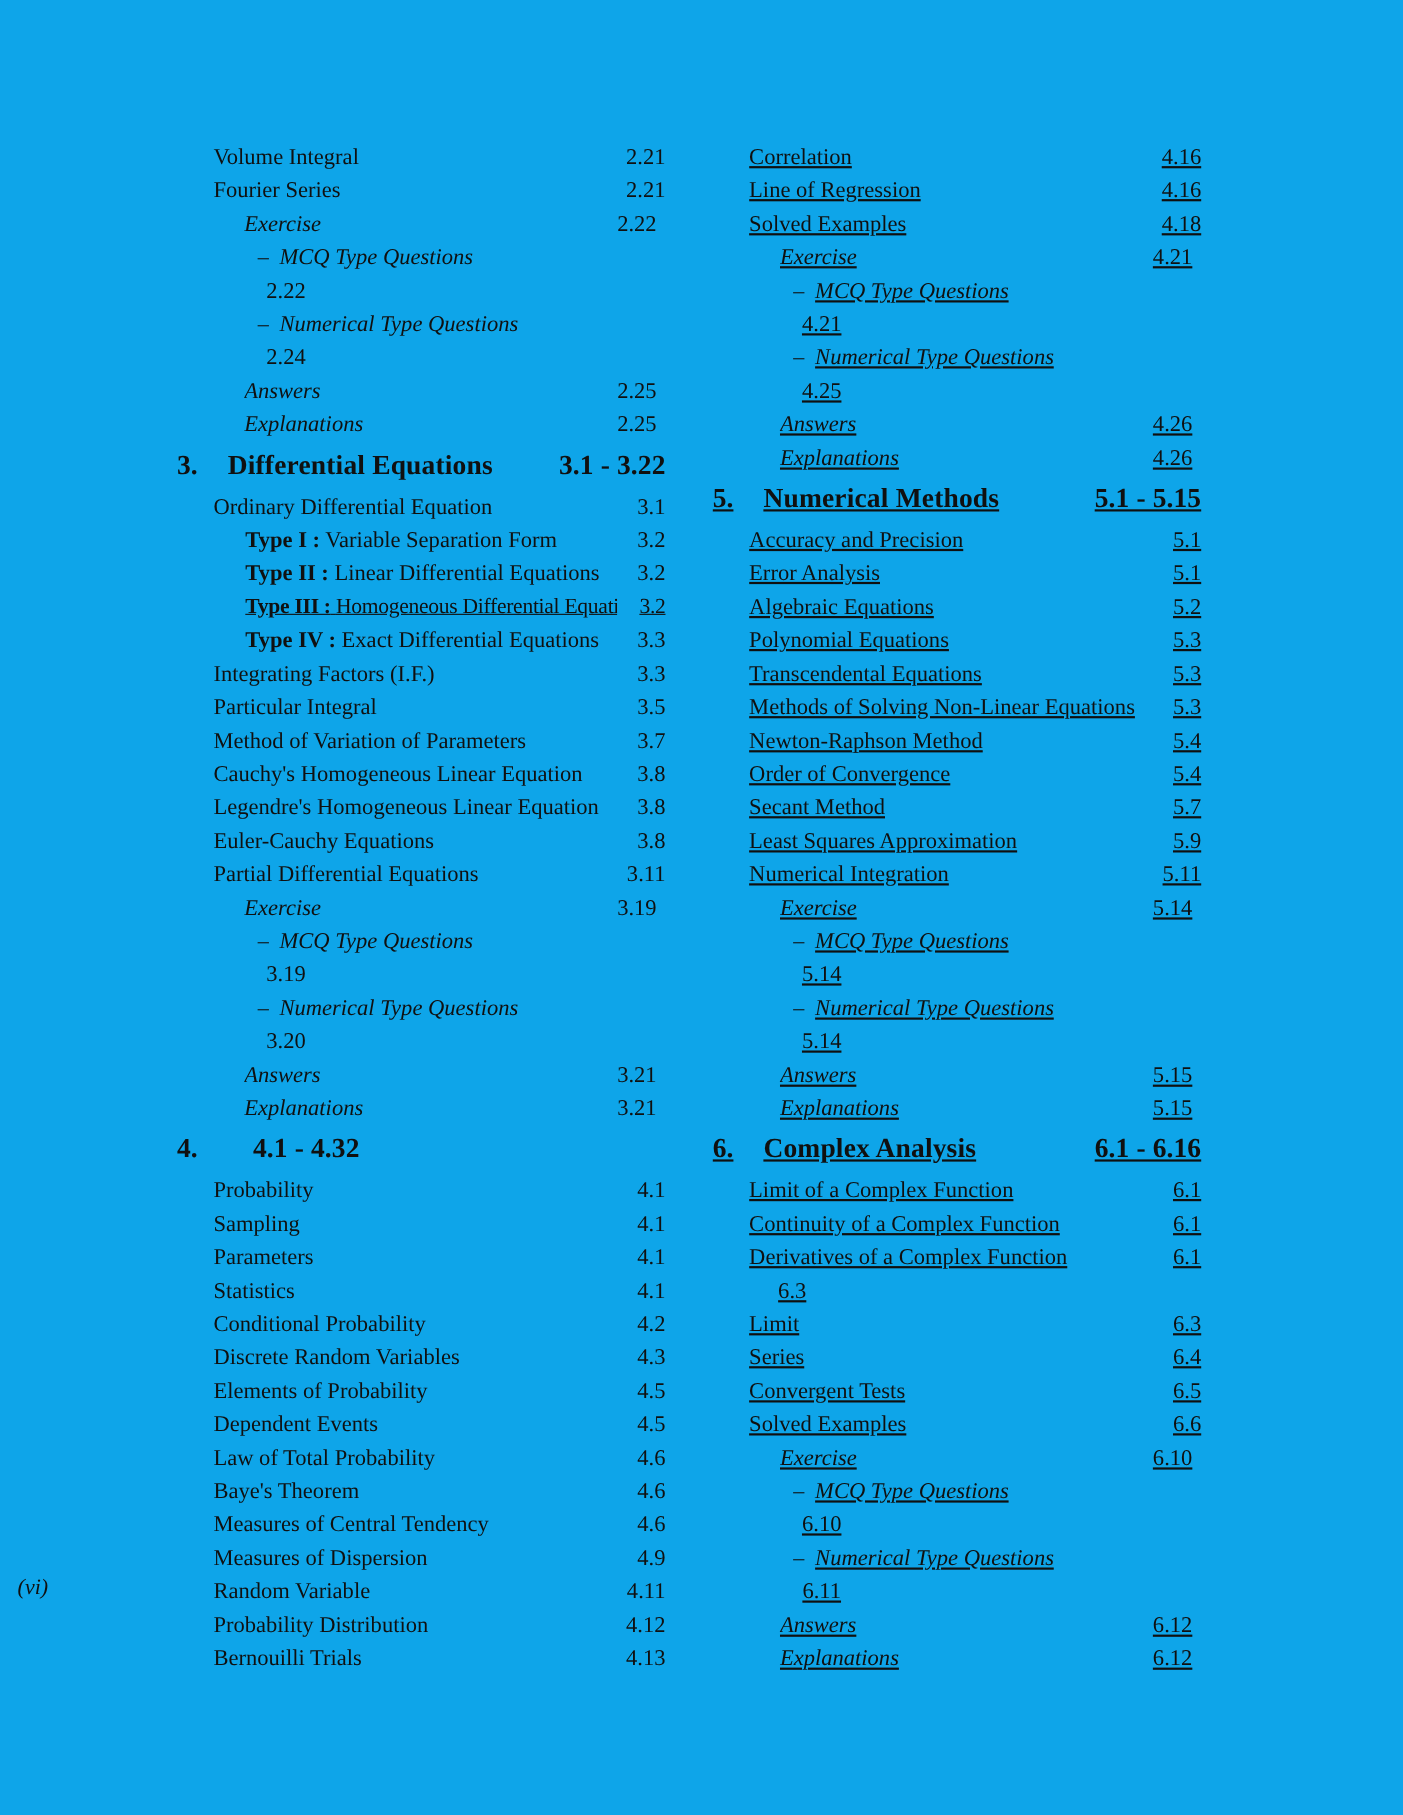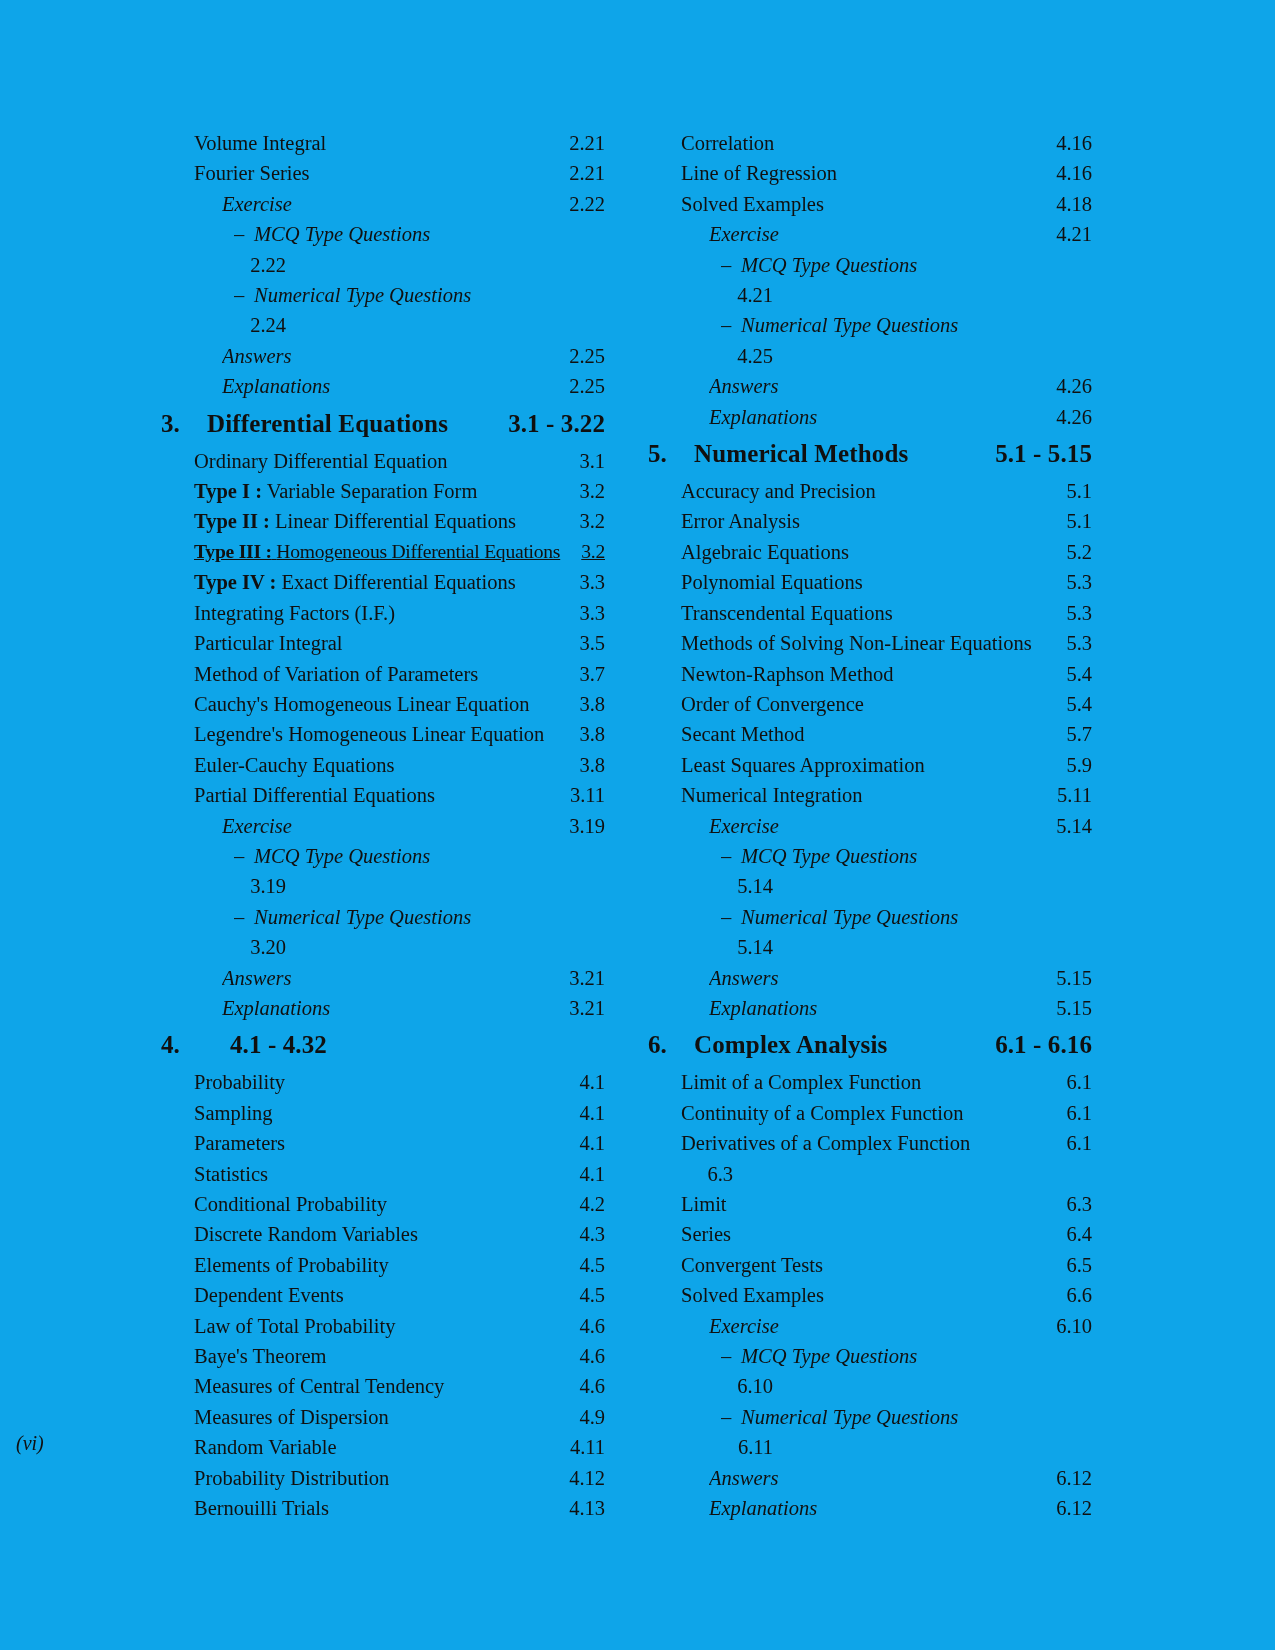--- a/index.html
+++ b/index.html
@@ -32,21 +32,21 @@
     display: flex;
     flex-direction: row;
     align-items: flex-start;
   }
 
   .col {
     width: 447px;
     flex: 0 0 447px;
   }
   .col-left  { margin-left: 158px; }
-  .col-right { margin-left: 40px; }
+  .col-right { margin-left: 40px; text-decoration: underline; }
 
   
   .row {
     display: flex;
     align-items: baseline;
     font-size: 20.5px;
     line-height: 30.4px;
     white-space: nowrap;
   }
   .row .title {
@@ -83,29 +83,29 @@
     text-align: right;
     letter-spacing: 0.1px;
     margin-left: 23px;
   }
 
   
   .lvl1 { padding-left: 36px; }          
   .lvl2 { padding-left: 64px; font-style: italic; }  
   .lvl3 { padding-left: 76px; font-style: italic; flex-direction: column; }  
 
-  .lvl2 .pg, .lvl3 .pg { font-style: normal; }
+  .lvl2 .pg, .lvl3 .pg { font-style: normal; text-align: center; }
 
   .dash {
     display: inline-block;
     width: 20px;
     font-style: normal;
   }
 
-  .b { font-weight: bold; }
+  .b { font-weight: bold; margin-left: 29px; }
 
   
   .tight { font-size: 19.6px; letter-spacing: -0.25px; text-decoration: underline; }
   .tight .pg { min-width: 44px; }
 
   .footer {
     position: absolute;
     left: 16px;
     top: 1432px;
     width: 1275px;

